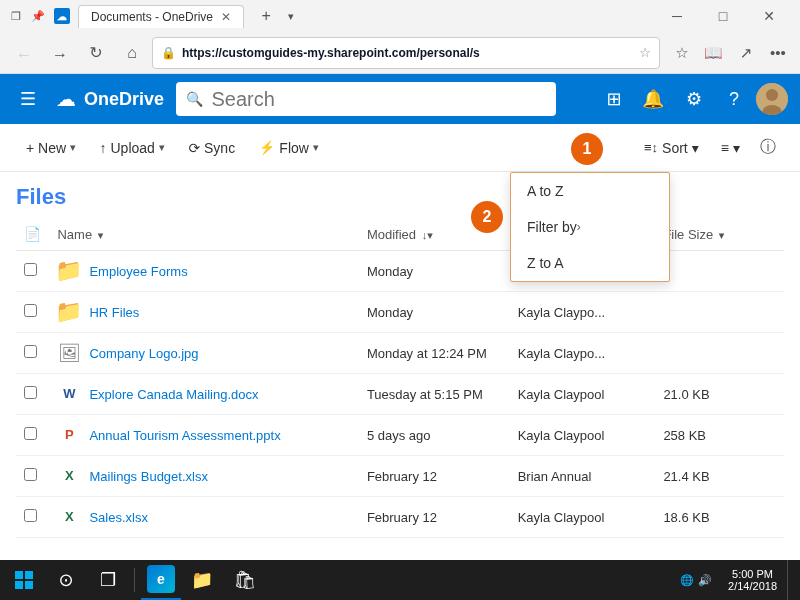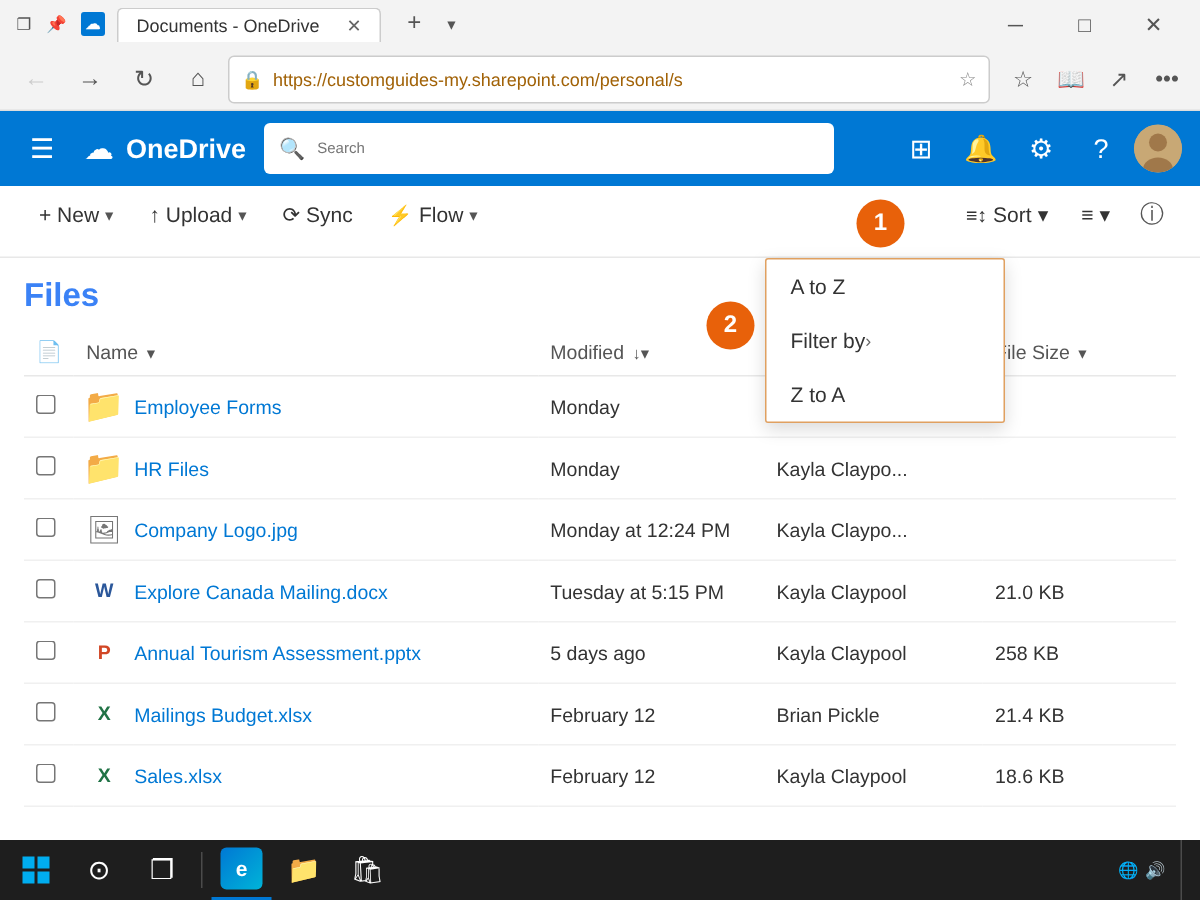--- a/index.html
+++ b/index.html
@@ -11,21 +11,21 @@
       background: #f3f3f3;
       display: flex;
       align-items: center;
       padding: 0 8px;
       gap: 8px;
     }
     .title-bar-icons { display: flex; gap: 6px; align-items: center; }
     .title-bar-icon { width: 16px; height: 16px; display: flex; align-items: center; justify-content: center; font-size: 11px; color: #555; }
     .title-bar-favicon { width: 16px; height: 16px; background: #0078d4; border-radius: 2px; display: flex; align-items: center; justify-content: center; color: white; font-size: 10px; font-weight: bold; }
     .title-bar-tab {
-      display: flex; align-items: center; gap: 14px;
+      display: flex; align-items: center; gap: 4px;
       background: white; border: 1px solid #ccc; border-bottom: none;
       padding: 4px 12px; border-radius: 4px 4px 0 0;
       font-size: 12px; color: #333;
     }
     .title-bar-tab-close { cursor: pointer; color: #666; font-size: 12px; margin-left: 4px; }
     .title-bar-add { width: 28px; height: 28px; display: flex; align-items: center; justify-content: center; font-size: 16px; color: #555; cursor: pointer; }
     .title-bar-arrow { font-size: 11px; color: #555; cursor: pointer; }
     .title-bar-spacer { flex: 1; }
     .title-bar-controls { display: flex; gap: 0; }
     .title-bar-btn { width: 46px; height: 32px; display: flex; align-items: center; justify-content: center; font-size: 14px; color: #555; cursor: pointer; }
@@ -49,21 +49,21 @@
       border: 1px solid #ccc;
       border-radius: 4px;
       display: flex;
       align-items: center;
       padding: 0 8px;
       gap: 6px;
       font-size: 13px;
       color: #333;
     }
     .address-bar-lock { color: #888; font-size: 12px; }
-    .address-bar-text { flex: 1; color: #a16207; font-size: 12px; }
+    .address-bar-text { flex: 1; color: #0f172a; font-size: 12px; font-weight: bold; }
     .address-bar-icons { display: flex; gap: 4px; align-items: center; }
     .address-bar-icon { color: #888; font-size: 13px; cursor: pointer; }
     .browser-bar-icons { display: flex; gap: 4px; align-items: center; margin-left: 4px; }
     .browser-bar-icon { width: 28px; height: 28px; display: flex; align-items: center; justify-content: center; color: #555; font-size: 15px; cursor: pointer; border-radius: 4px; }
 
     
     .onedrive-header {
       height: 50px;
       background: #0078d4;
       display: flex;
@@ -80,33 +80,33 @@
       height: 34px;
       background: white;
       border-radius: 4px;
       display: flex;
       align-items: center;
       padding: 0 10px;
       gap: 8px;
       max-width: 380px;
     }
     .search-icon { color: #555; font-size: 14px; }
-    .search-input { border: none; outline: none; font-size: 10px; color: #333; flex: 1; background: transparent; }
+    .search-input { border: none; outline: none; font-size: 20px; color: #333; flex: 1; background: transparent; }
     .header-icons { display: flex; gap: 4px; align-items: center; margin-left: auto; }
     .header-icon { width: 36px; height: 36px; display: flex; align-items: center; justify-content: center; color: white; font-size: 18px; cursor: pointer; border-radius: 4px; }
     .avatar { width: 32px; height: 32px; border-radius: 50%; background: #c8a875; overflow: hidden; display: flex; align-items: center; justify-content: center; cursor: pointer; }
 
     
     .toolbar {
       height: 48px;
       background: white;
       border-bottom: 1px solid #e8e8e8;
       display: flex;
-      align-items: flex-end;
-      padding: 12px 16px;
+      align-items: center;
+      padding: 0 16px;
       gap: 4px;
     }
     .toolbar-btn {
       height: 32px;
       display: flex;
       align-items: center;
       gap: 4px;
       padding: 0 10px;
       border: none;
       background: transparent;
@@ -520,21 +520,21 @@
     <td>
       <input type="checkbox" class="row-checkbox" style="">
     </td>
     <td class="col-name">
       <div class="file-name-cell">
         <span class="file-icon icon-excel">X</span>
         <span class="file-name-text">Mailings Budget.xlsx</span>
       </div>
     </td>
     <td class="col-modified">February 12</td>
-    <td class="col-modifiedby">Brian Pickle</td>
+    <td class="col-modifiedby">Brian Annual</td>
     <td class="col-filesize">21.4 KB</td>
   </tr>
         <tr>
     <td>
       <input type="checkbox" class="row-checkbox" style="">
     </td>
     <td class="col-name">
       <div class="file-name-cell">
         <span class="file-icon icon-excel">X</span>
         <span class="file-name-text">Sales.xlsx</span>
@@ -563,16 +563,20 @@
   <div class="taskbar-btn taskbar-active">
     <div class="edge-icon">e</div>
   </div>
   <div class="taskbar-btn">📁</div>
   <div class="taskbar-btn">🛍</div>
   <div class="taskbar-right">
     <div class="taskbar-right-btn" style="font-size:11px; color:white; gap:4px;">
       <span>🌐</span>
       <span>🔊</span>
     </div>
+    <div class="taskbar-right-btn" style="font-size:11px; color:white; flex-direction:column; gap:0;">
+      <span>5:00 PM</span>
+      <span>2/14/2018</span>
+    </div>
     <div class="taskbar-right-btn" style="font-size:10px; color:white; border-left:1px solid rgba(255,255,255,0.2); padding:0 4px;">
     </div>
   </div>
 </div>
 
 </body></html>

